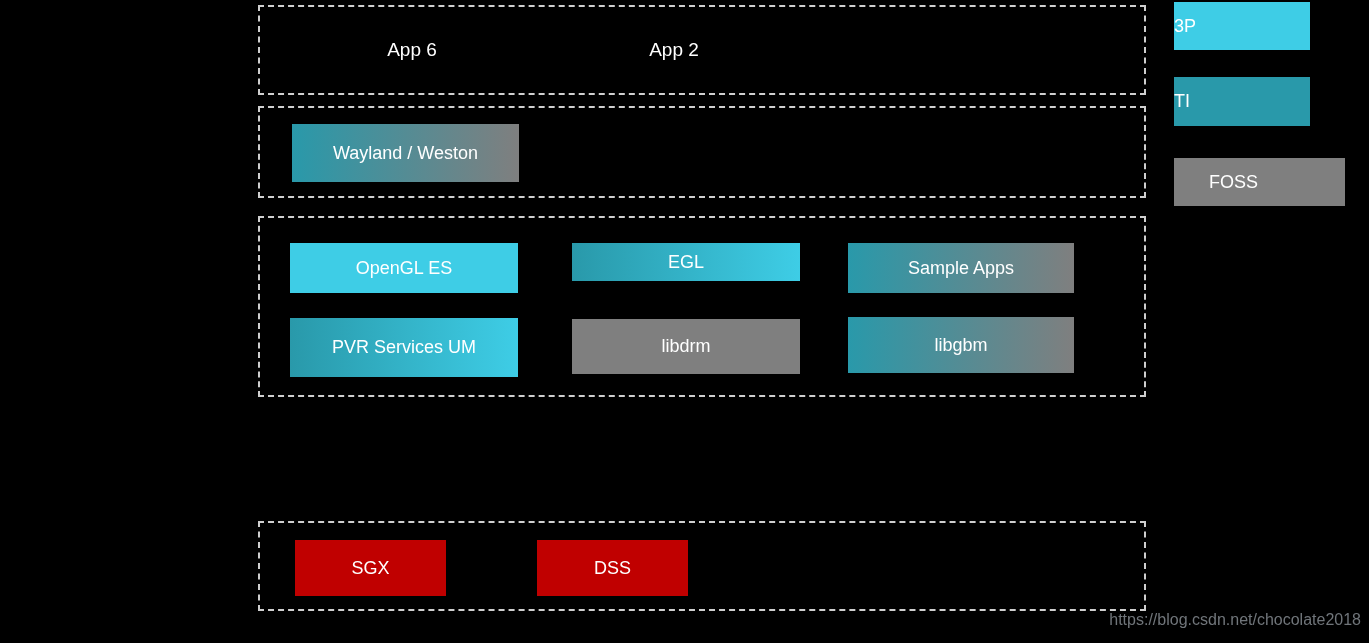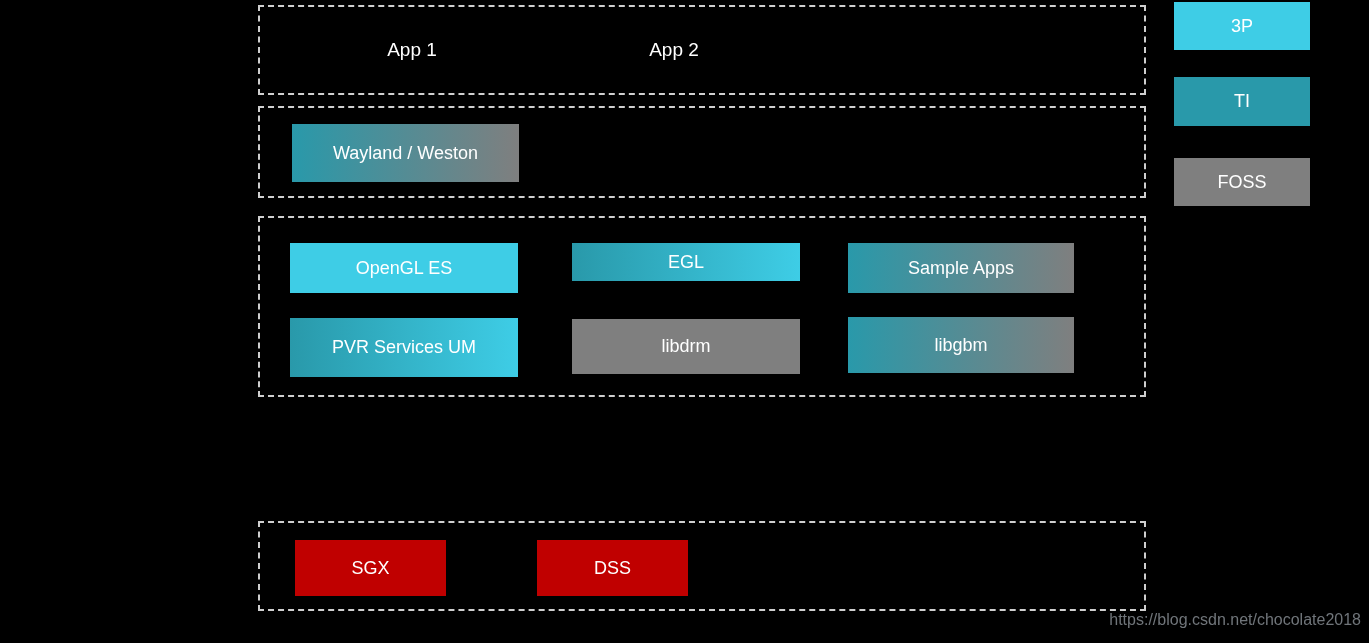--- a/index.html
+++ b/index.html
@@ -76,43 +76,42 @@
   .b-sgx      { left: 35px;  top: 17px;  width: 151px; height: 56px; }
   .b-dss      { left: 277px; top: 17px;  width: 151px; height: 56px; }
 
   
   .legend-block {
     position: absolute;
     left: 1174px;
     width: 136px;
     display: flex;
     align-items: center;
-    justify-content: center;
     color: var(--text, #FFFFFF);
     font-size: 18px;
   }
   .legend-3p   { top: 2px;   height: 48px; }
   .legend-ti   { top: 77px;  height: 49px; }
-  .legend-foss { top: 158px; height: 48px; }
+  .legend-foss { top: 158px; height: 48px; padding-left: 35px; }
 
   .watermark {
     position: absolute;
     right: 8px;
     top: 611px;
     color: var(--watermark, #70757A);
     font-size: 16px;
   }
 </style>
 </head>
 <body>
 
 <div class="canvas">
 
   <div class="layer layer-apps">
-    <span class="plain-label app1">App 1</span>
+    <span class="plain-label app1">App 6</span>
     <span class="plain-label app2">App 2</span>
   </div>
 
   <div class="layer layer-compositor">
     <div class="block cat-ti-foss b-wayland">
       <span>Wayland / Weston</span>
     </div>
   </div>
 
   <div class="layer layer-graphics">

